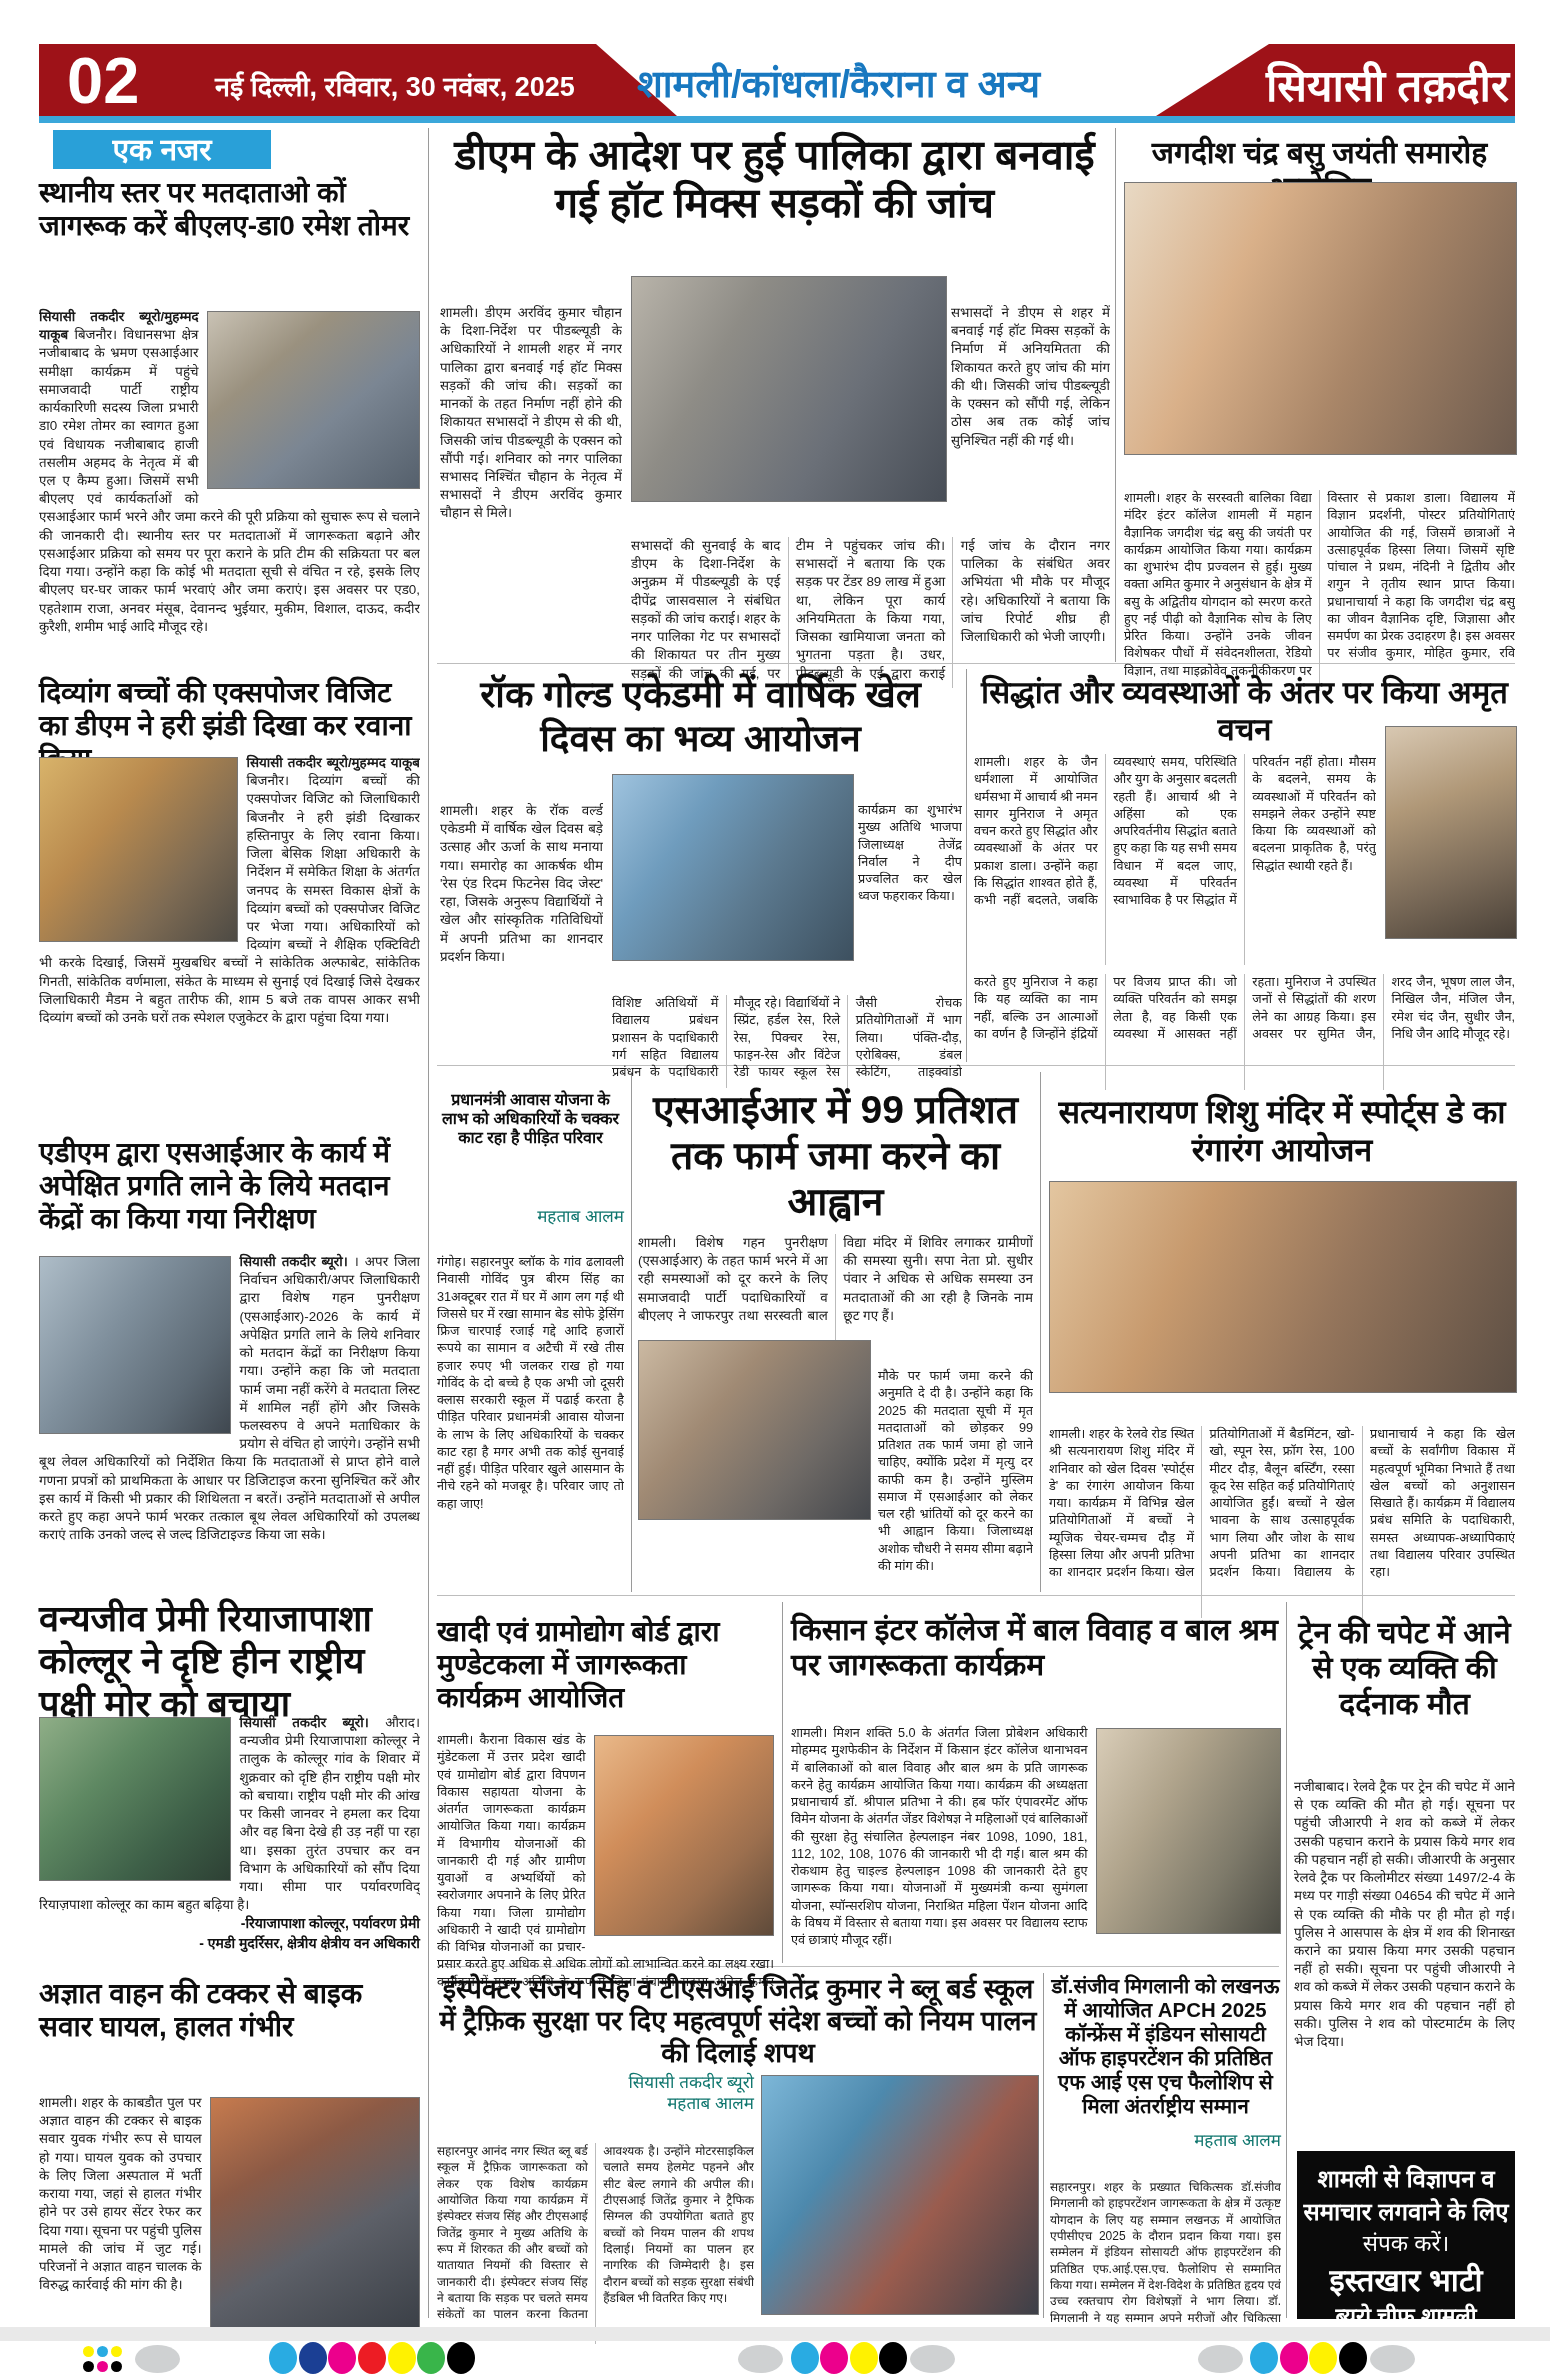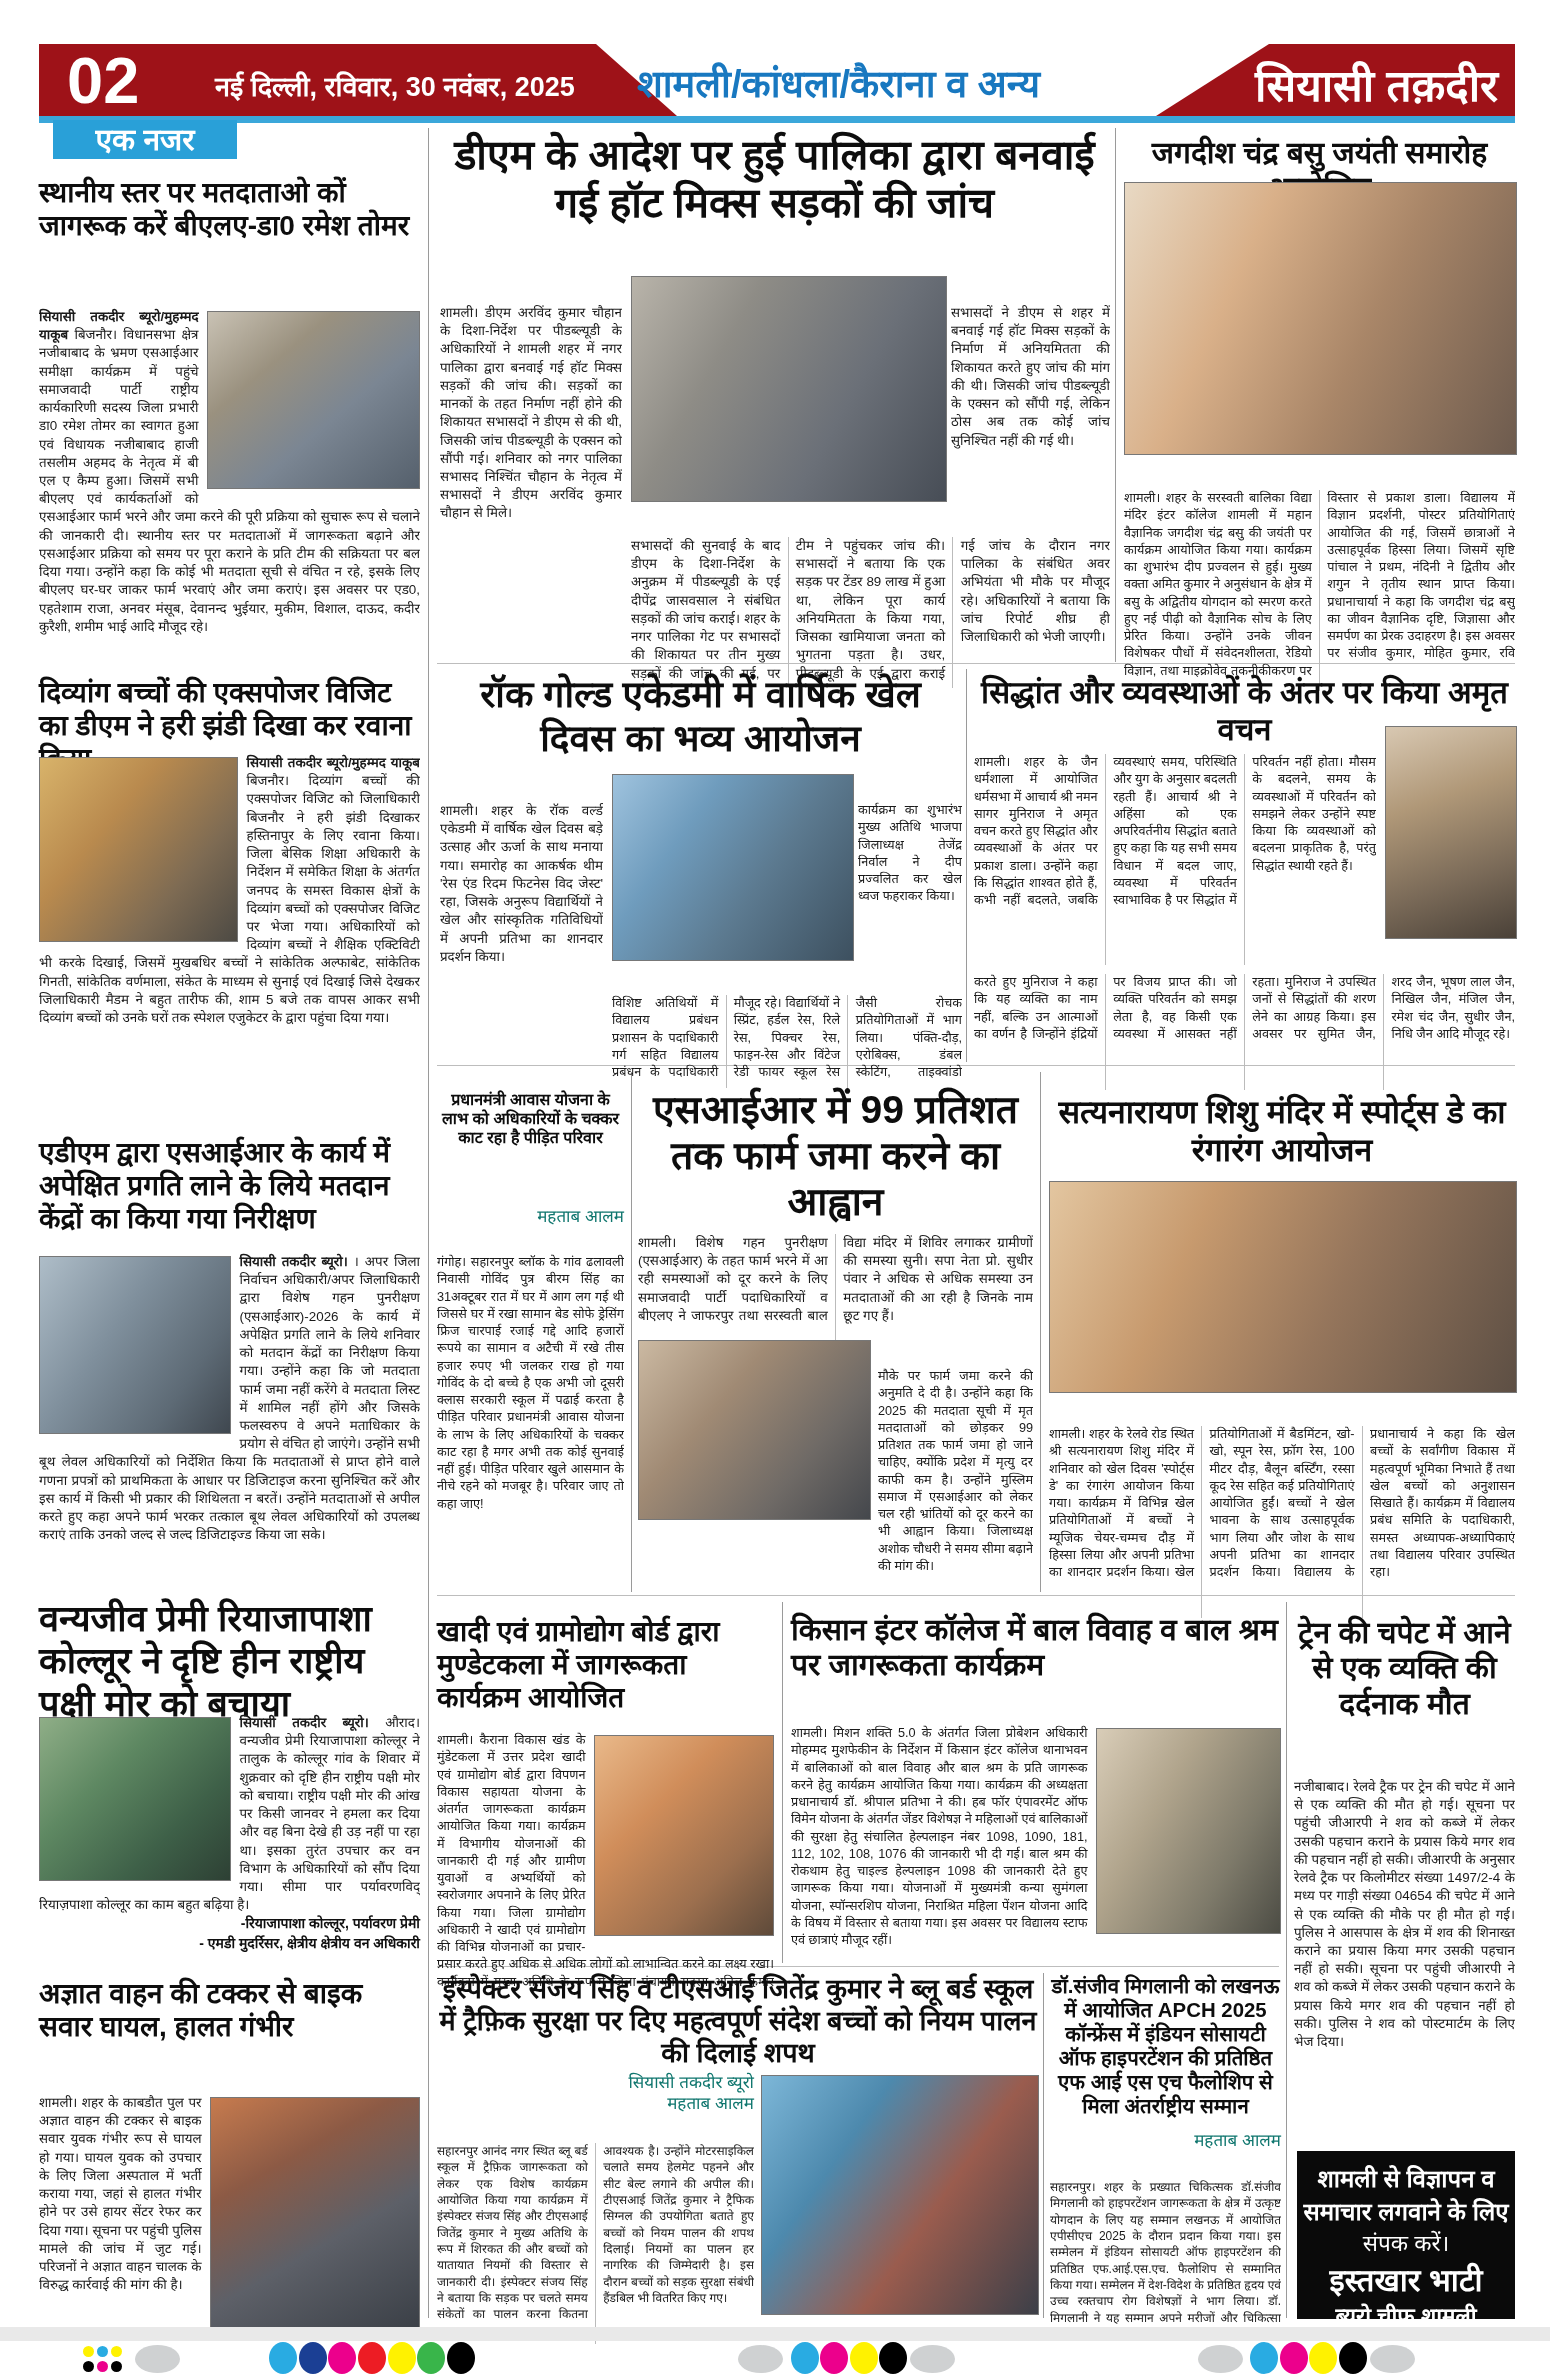--- a/index.html
+++ b/index.html
@@ -6,21 +6,21 @@
   .page{position:relative;width:1550px;height:2377px;background:#ffffff;overflow:hidden;
         font-family:"Liberation Sans","DejaVu Sans",sans-serif;color:#101010;}
   .abs{position:absolute;}
   
   .banner{background:#9e1218;color:#ffffff;}
   .banner-left{clip-path:polygon(0 0,calc(100% - 81px) 0,100% 100%,0 100%);}
   .banner-right{clip-path:polygon(113px 0,100% 0,100% 100%,0 100%);}
   .pagenum{font-size:65px;font-weight:800;line-height:1;}
   .dateline{font-size:27px;font-weight:700;}
   .section-title{color:#1878c0;font-size:38px;font-weight:800;text-align:center;}
-  .masthead{font-size:44px;font-weight:800;text-align:left;}
+  .masthead{font-size:44px;font-weight:800;text-align:right;}
   .blue-rule{background:#3ba7da;}
   
   .hl{font-weight:800;color:#0d0d0d;line-height:1.18;}
   .hl-c{text-align:center;}
   .byline{font-weight:400;text-align:right;font-size:17px;color:#0f766e;}
   .body-txt{font-size:13.4px;line-height:1.36;text-align:justify;color:#1a1a1a;overflow:hidden;margin-top:28px;}
   .cols-2{column-count:2;column-gap:15.5px;column-rule:0.7px solid #bbb;}
   .cols-3{column-count:3;column-gap:15.5px;column-rule:0.7px solid #bbb;}
   .cols-4{column-count:4;column-gap:15.5px;column-rule:0.7px solid #bbb;}
   .photo{border:0.7px solid #777;}
@@ -53,21 +53,21 @@
   <div class="abs vrule" style="left:966px;top:669px;height:393px;"></div>
   <div class="abs hrule" style="left:437px;top:1065px;width:1078px;"></div>
   <div class="abs vrule" style="left:631px;top:1072px;height:520px;"></div>
   <div class="abs vrule" style="left:1040px;top:1072px;height:520px;"></div>
   <div class="abs hrule" style="left:437px;top:1595px;width:1078px;"></div>
   <div class="abs vrule" style="left:782px;top:1602px;height:361px;"></div>
   <div class="abs vrule" style="left:1286px;top:1602px;height:716px;"></div>
   <div class="abs hrule" style="left:437px;top:1966px;width:842px;"></div>
   <div class="abs vrule" style="left:1043px;top:1973px;height:345px;"></div>
 
-  <div class="abs one-look" style="left:53px;top:120px;width:184px;height:39px;">एक नजर</div>
+  <div class="abs one-look" style="left:53px;top:130px;width:218px;height:39px;">एक नजर</div>
 
   <div class="abs hl" style="left:39px;top:176px;width:381px;height:99px;font-size:28px;">स्थानीय स्तर पर मतदाताओ कों जागरूक करें बीएलए-डा0 रमेश तोमर</div>
   <div class="abs body-txt" style="left:39px;top:280px;width:381px;height:352px;">
     <div class="photo" style="float:right;width:211px;height:176px;margin:2.8px 0 5.6px 8.5px;background:linear-gradient(140deg,#c9c2b4 0%,#9a917f 30%,#7b8693 60%,#55606c 100%);"></div>
     <span style="font-weight:700;">सियासी तकदीर ब्यूरो/मुहम्मद याकूब</span>
     <span>बिजनौर। विधानसभा क्षेत्र नजीबाबाद के भ्रमण एसआईआर समीक्षा कार्यक्रम में पहुंचे समाजवादी पार्टी राष्ट्रीय कार्यकारिणी सदस्य जिला प्रभारी डा0 रमेश तोमर का स्वागत हुआ एवं विधायक नजीबाबाद हाजी तसलीम अहमद के नेतृत्व में बी एल ए कैम्प हुआ। जिसमें सभी बीएलए एवं कार्यकर्ताओं को एसआईआर फार्म भरने और जमा करने की पूरी प्रक्रिया को सुचारू रूप से चलाने की जानकारी दी। स्थानीय स्तर पर मतदाताओं में जागरूकता बढ़ाने और एसआईआर प्रक्रिया को समय पर पूरा कराने के प्रति टीम की सक्रियता पर बल दिया गया। उन्होंने कहा कि कोई भी मतदाता सूची से वंचित न रहे, इसके लिए बीएलए घर-घर जाकर फार्म भरवाएं और जमा कराएं। इस अवसर पर एड0, एहतेशाम राजा, अनवर मंसूब, देवानन्द भुईयार, मुकीम, विशाल, दाऊद, कदीर कुरैशी, शमीम भाई आदि मौजूद रहे।</span>
   </div>
 
   <div class="abs hl" style="left:39px;top:676px;width:381px;height:83px;font-size:28px;">दिव्यांग बच्चों की एक्सपोजर विजिट का डीएम ने हरी झंडी दिखा कर रवाना किया</div>
   <div class="abs body-txt" style="left:39px;top:726px;width:381px;height:402px;">

